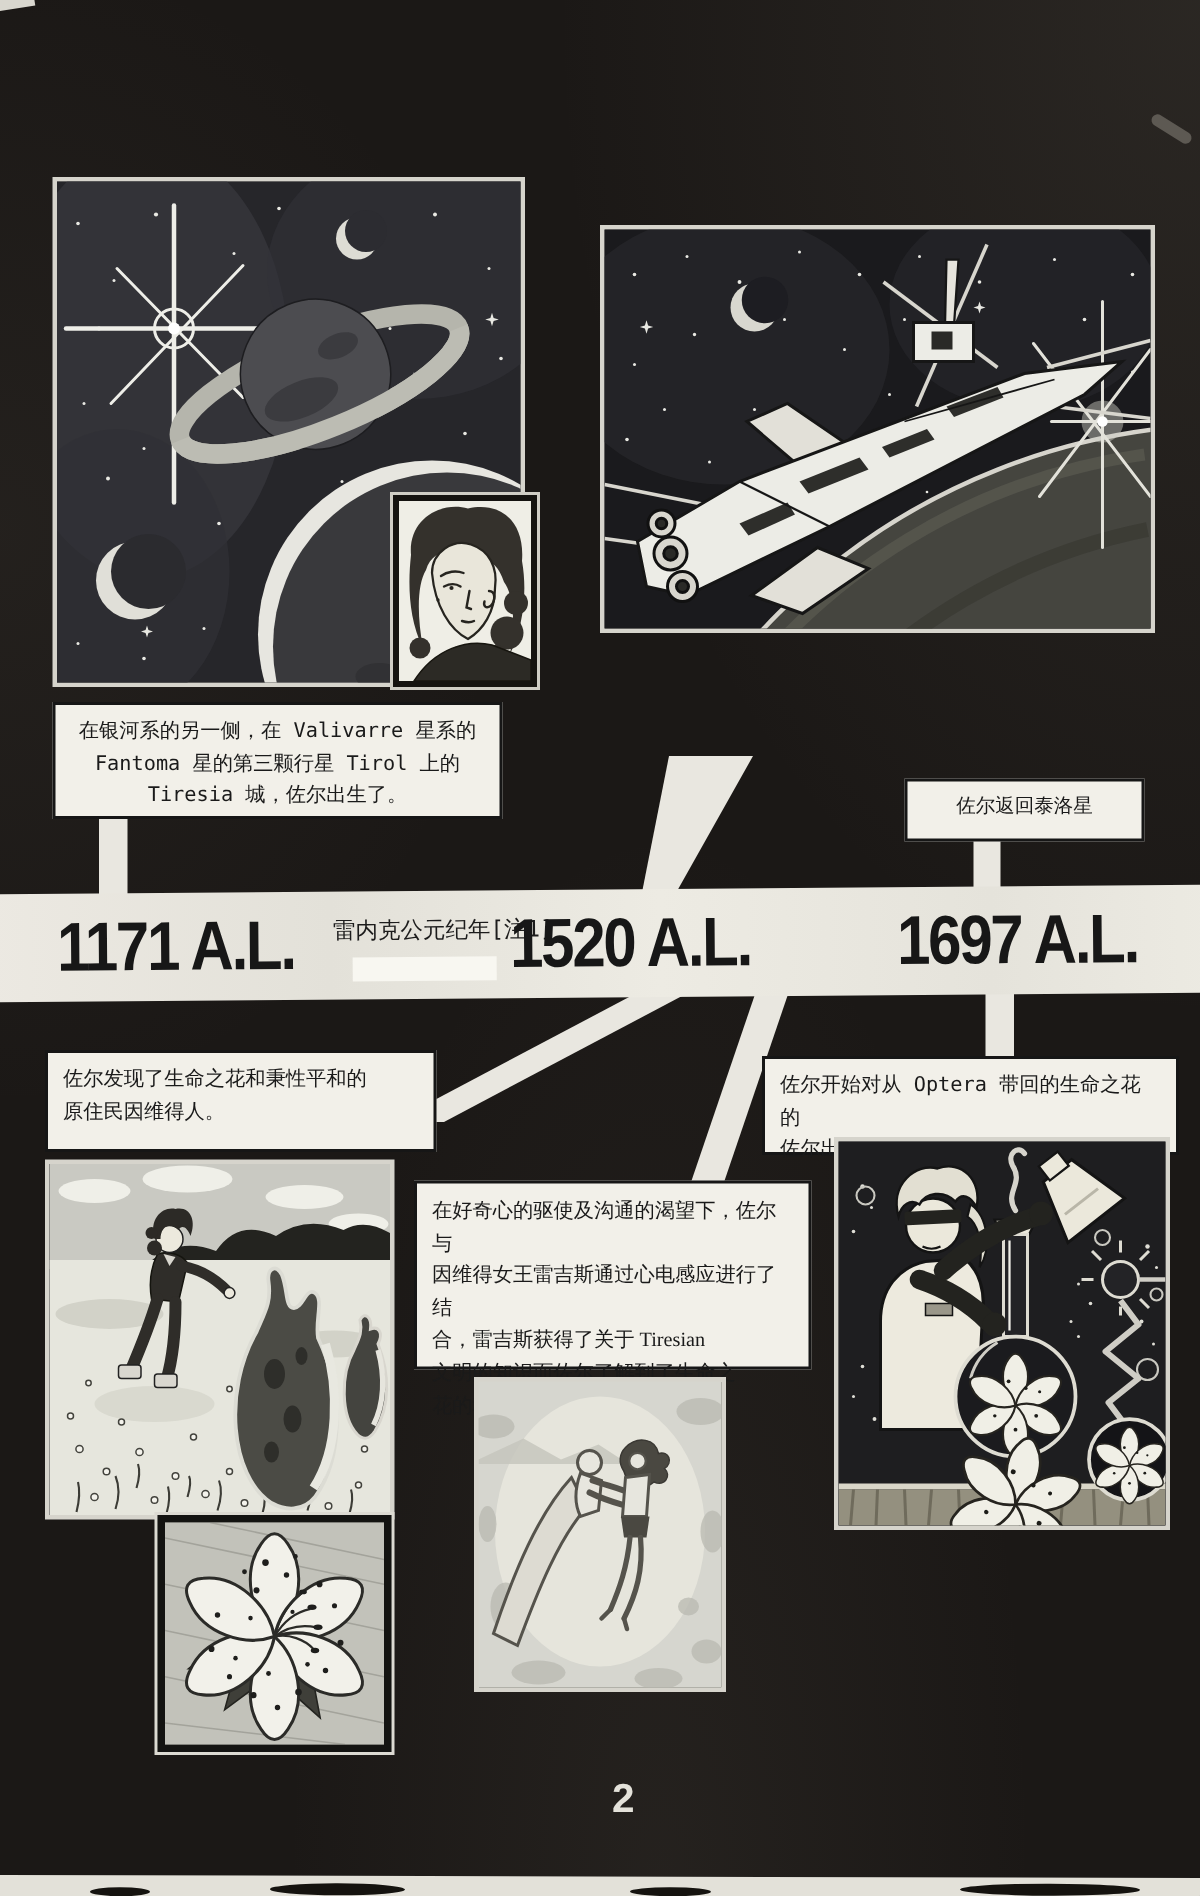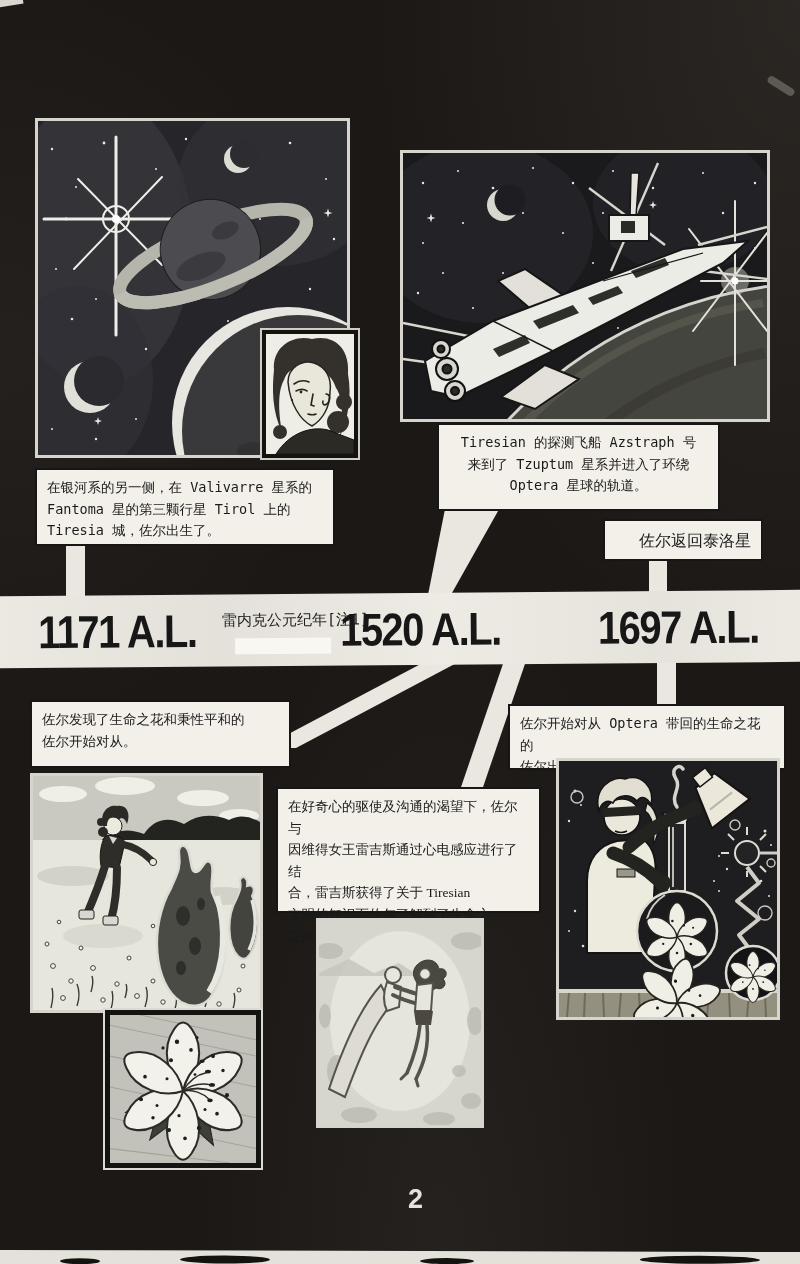--- a/index.html
+++ b/index.html
@@ -257,32 +257,29 @@
   </svg>
 
   <div id="band">
     <div id="whiteout"></div>
     <span class="year" style="left:46px;">1171 A.L.</span>
     <span id="era-note">雷内克公元纪年[注1]</span>
     <span class="year" style="left:348px;">1520 A.L.</span>
     <span class="year" style="left:606px;">1697 A.L.</span>
   </div>
 
-  <div class="caption" style="left:35px;top:468px;width:300px;height:78px;">在银河系的另一侧，在 Valivarre 星系的
+  <div class="caption" style="left:35px;top:468px;width:300px;height:78px;text-align:center;">在银河系的另一侧，在 Valivarre 星系的
 Fantoma 星的第三颗行星 Tirol 上的
 Tiresia 城，佐尔出生了。</div>
 
-  <div class="caption" style="left:437px;top:423px;width:283px;height:88px;text-align:center;">Tiresian 的探测飞船 Azstraph 号
-来到了 Tzuptum 星系并进入了环绕
-Optera 星球的轨道。</div>
-
-  <div class="caption" style="left:603px;top:519px;width:160px;height:42px;text-align:right;font-size:16px;">佐尔返回泰洛星</div>
+
+  <div class="caption" style="left:603px;top:519px;width:160px;height:42px;text-align:center;font-size:13px;">佐尔返回泰洛星</div>
 
   <div class="caption" style="left:30px;top:700px;width:261px;height:68px;">佐尔发现了生命之花和秉性平和的
-佐尔开始对从。</div>
+原住民因维得人。</div>
 
   <div class="caption" style="left:508px;top:704px;width:278px;height:66px;">佐尔开始对从 Optera 带回的生命之花的
 佐尔出生了。</div>
 
   <div class="caption" style="left:276px;top:787px;width:265px;height:126px;font-family:Liberation Serif, serif;">在好奇心的驱使及沟通的渴望下，佐尔与
 因维得女王雷吉斯通过心电感应进行了结
 合，雷吉斯获得了关于 Tiresian
 文明的知识而佐尔了解到了生命之
 花的秘密。</div>
 

